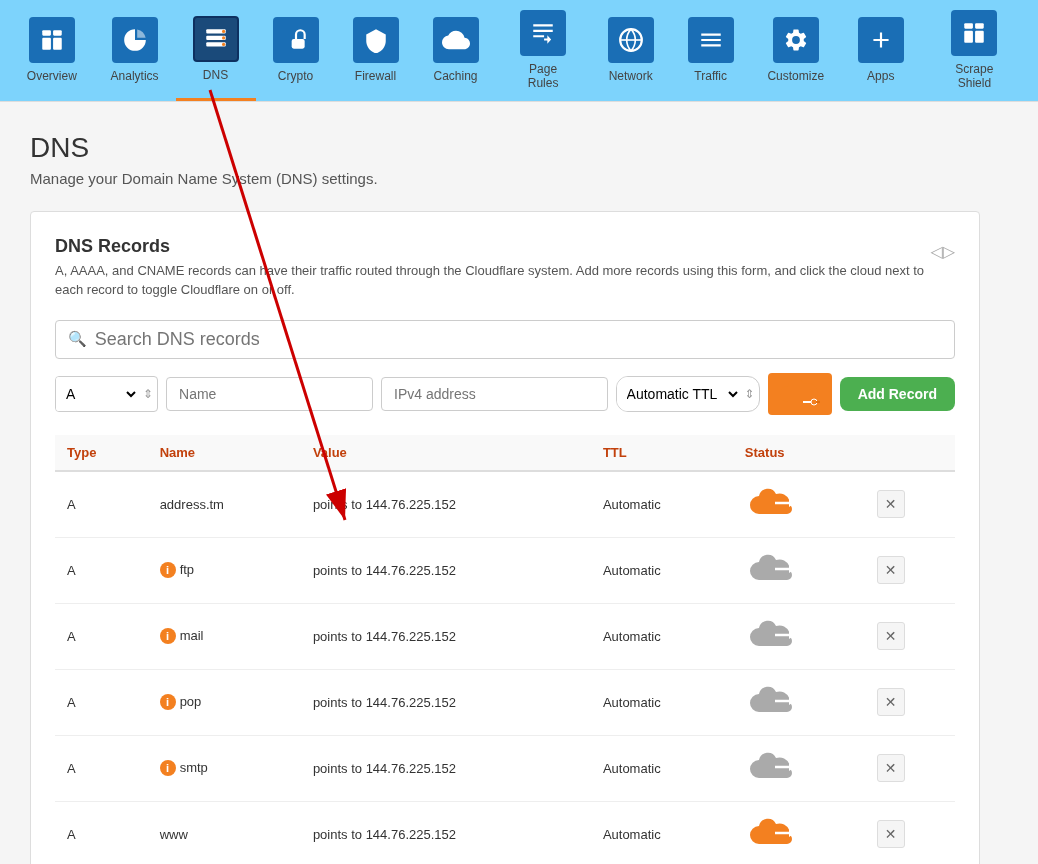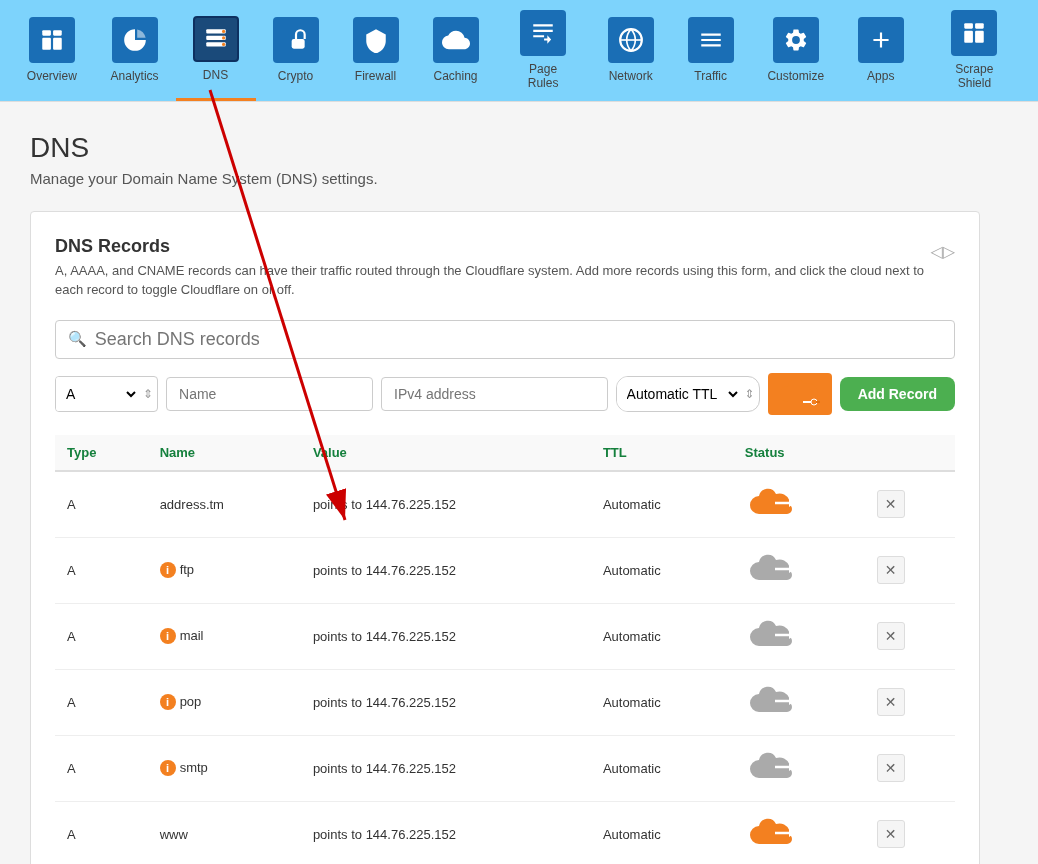--- a/index.html
+++ b/index.html
@@ -148,21 +148,21 @@
       white-space: nowrap;
     }
 
     
     .dns-table { width: 100%; border-collapse: collapse; }
     .dns-table th {
       text-align: left;
       padding: 10px 12px;
       font-size: 13px;
       font-weight: bold;
-      color: #15803d;
+      color: #c2410c;
       border-bottom: 2px solid #ddd;
       background: #f9f9f9;
     }
     .dns-table td {
       padding: 14px 12px;
       font-size: 13px;
       color: #333;
       border-bottom: 1px solid #eee;
       vertical-align: middle;
     }

